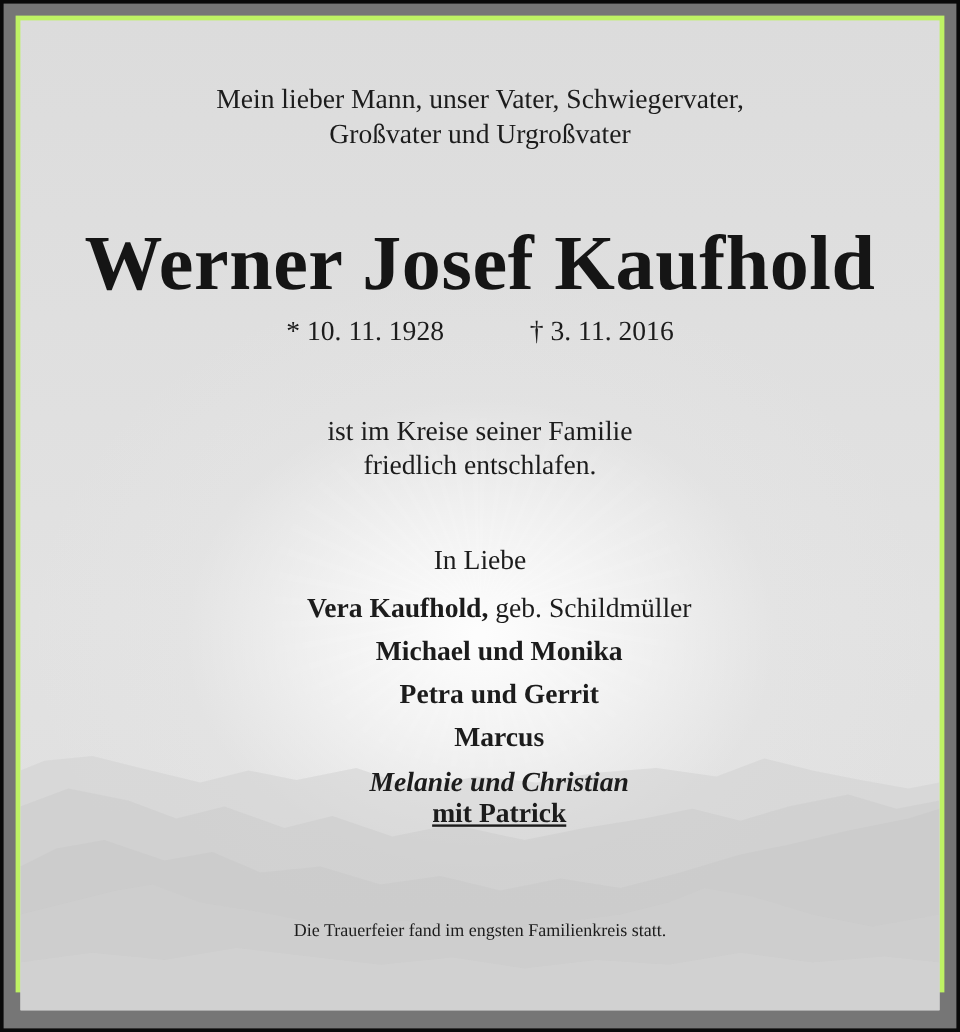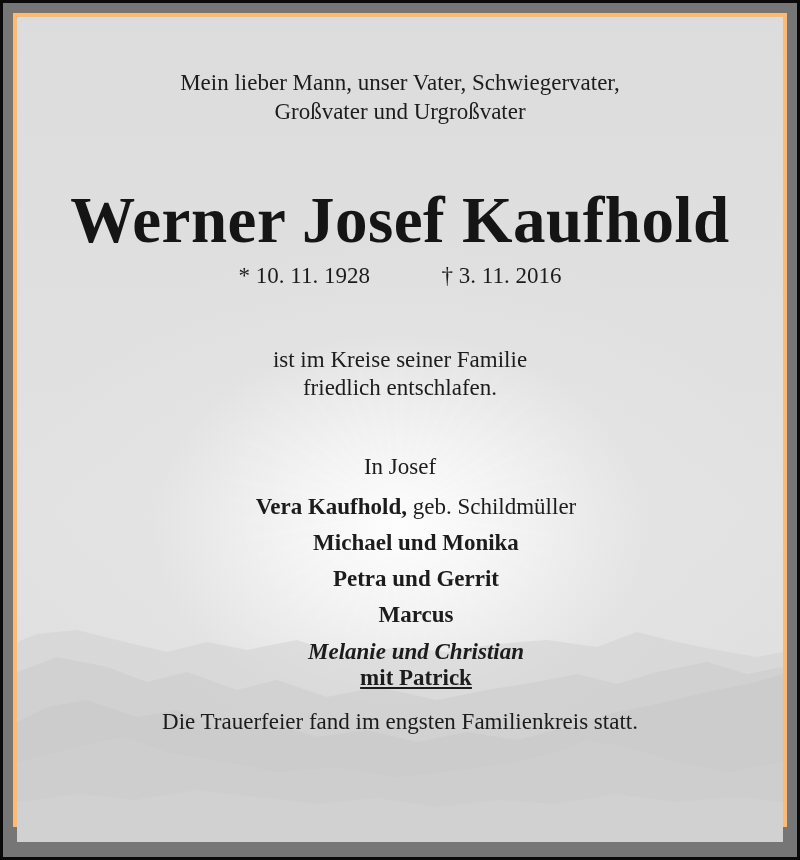--- a/index.html
+++ b/index.html
@@ -8,21 +8,21 @@
     background: #0a0a0a;
     font-family: "Liberation Serif", "DejaVu Serif", serif;
     color: #1c1c1c;
   }
   .frame-outer {
     position: absolute; left: 3px; top: 3px; width: 794px; height: 854px;
     background: #767676;
   }
   .frame-inner {
     position: absolute; left: 10px; top: 10px; width: 774px; height: 814px;
-    background: #fdba74;
+    background: #bef264;
   }
   .content {
     position: absolute; left: 4px; top: 4px; width: 766px; height: 825px;
     overflow: hidden;
     background:
       radial-gradient(ellipse 380px 300px at 50% 62%, rgba(255,255,255,0.95) 0%, rgba(250,250,250,0.7) 30%, rgba(235,235,235,0.2) 65%, rgba(220,220,220,0) 100%),
       linear-gradient(#dcdcdc, #e2e2e2 60%, #dedede);
   }
   .rays {
     position: absolute; left: 0; top: 0; width: 100%; height: 100%;
@@ -36,21 +36,21 @@
   }
   .intro { top: 51px; font-size: 23px; line-height: 29px; }
   .name { top: 167px; font-size: 65px; font-weight: bold; line-height: 72px; letter-spacing: 0.5px; color: #151515; text-align: center; }
   .dates { top: 245px; font-size: 23px; line-height: 28px; }
   .dates span { display: inline-block; }
   .dates .gap { width: 60px; }
   .passed { top: 329px; font-size: 23px; line-height: 28px; }
   .love { top: 436px; font-size: 23px; line-height: 28px; }
   .family { top: 472px; font-size: 23px; line-height: 36px; }
   .family .b { font-weight: bold; margin-left: 32px; }
-  .ceremony { top: 691px; font-size: 23px; line-height: 28px; }
+  .ceremony { top: 745px; font-size: 15px; line-height: 28px; }
   .undertaker { top: 764px; font-size: 21px; line-height: 26px; }
 </style>
 </head>
 <body>
 
 <div class="frame-outer">
   <div class="frame-inner">
     <div class="content">
       <div class="rays"></div>
 
@@ -81,21 +81,21 @@
         <span class="gap"></span>
         <span>†</span>
         <span>3. 11. 2016</span>
       </div>
 
       <div class="txt passed">
         <div>ist im Kreise seiner Familie</div>
         <div>friedlich entschlafen.</div>
       </div>
 
-      <div class="txt love">In Josef</div>
+      <div class="txt love">In Liebe</div>
 
       <div class="txt family">
         <div><span class="b">Vera Kaufhold,</span><span> geb. Schildmüller</span></div>
         <div><span class="b">Michael und Monika</span></div>
         <div><span class="b">Petra und Gerrit</span></div>
         <div><span class="b">Marcus</span></div>
         <div style="line-height:26px; margin-top:6px;font-style:italic;"><span class="b">Melanie und Christian</span></div>
         <div style="line-height:26px;text-decoration:underline;"><span class="b">mit Patrick</span></div>
       </div>
 

